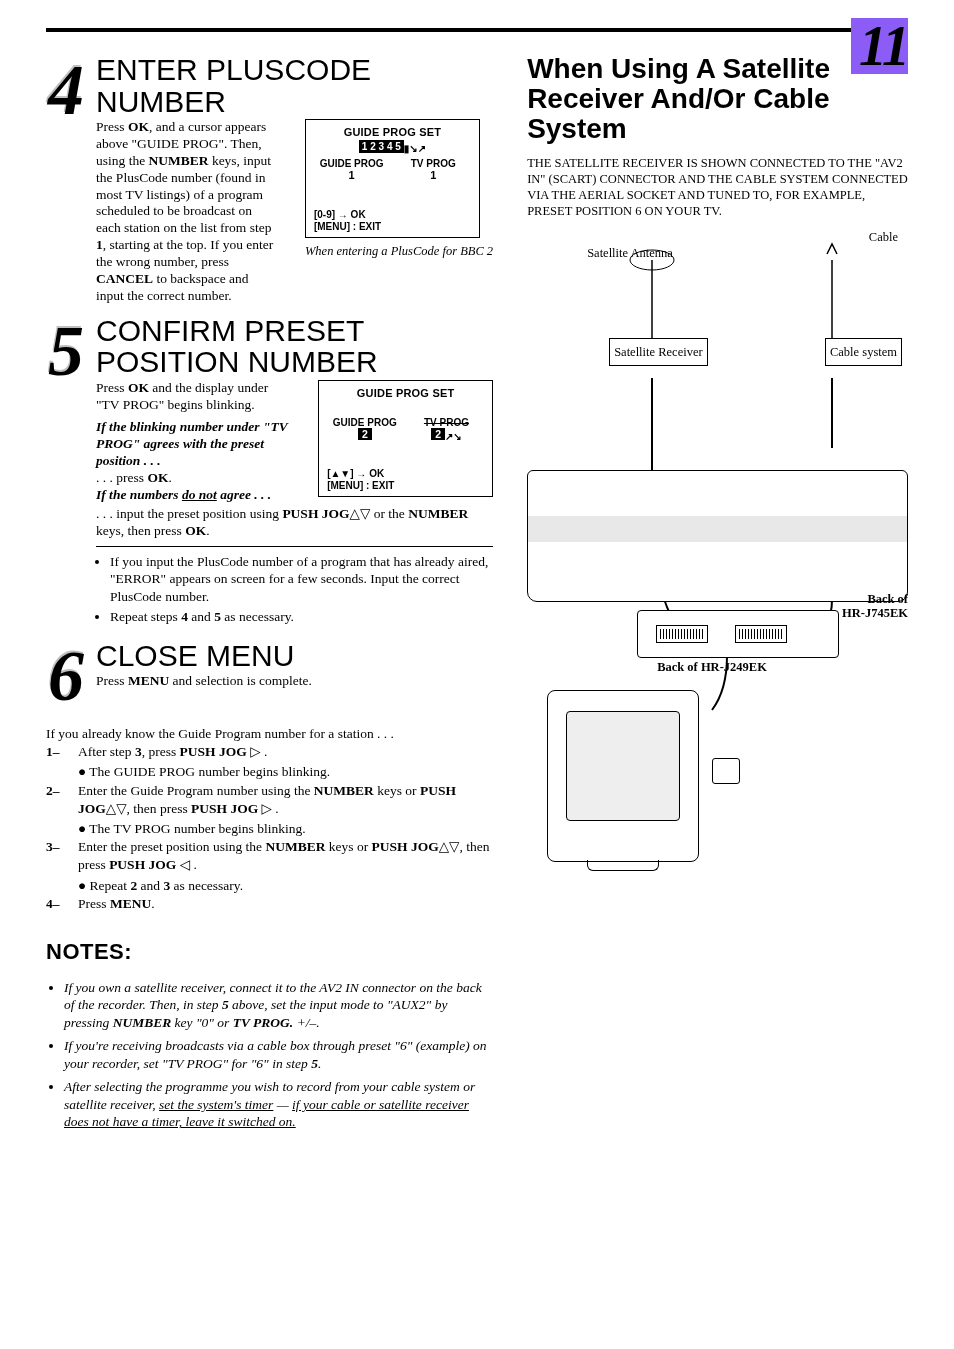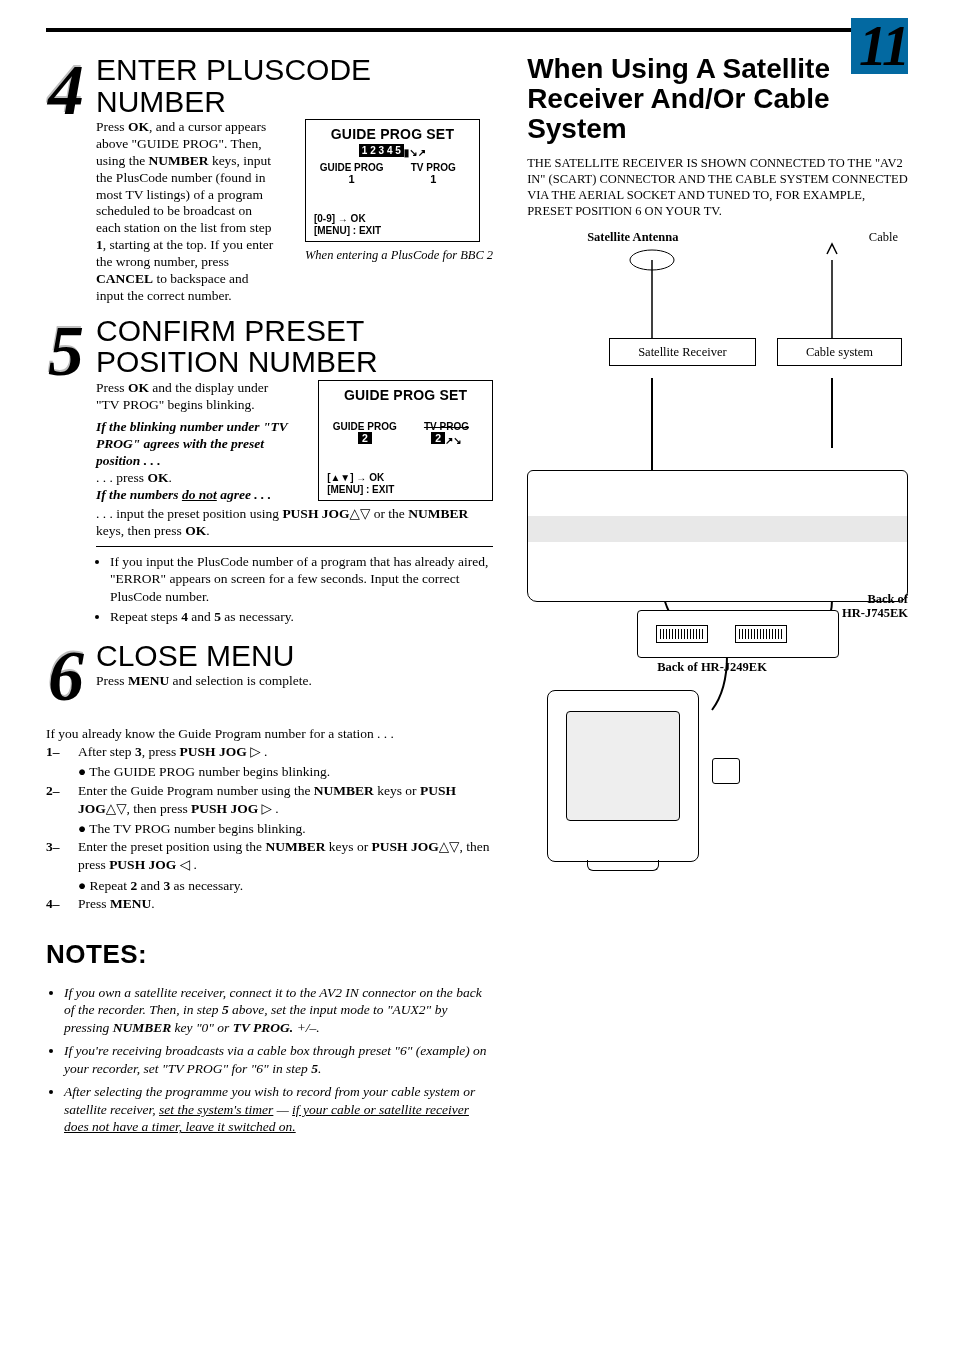--- a/index.html
+++ b/index.html
@@ -16,21 +16,21 @@
   }
   .top-rule {
     border-top: 4px solid #000;
     position: relative;
     margin-bottom: 22px;
   }
   .page-no {
     position: absolute;
     right: 0;
     top: -14px;
-    background: #0369a1;
+    background: #8b5cf6;
     padding-left: 8px;
     font-family: "Times New Roman", serif;
     font-style: italic;
     font-weight: bold;
     font-size: 56px;
     line-height: 1;
     letter-spacing: -2px;
   }
   .cols {
     display: flex;
@@ -89,21 +89,21 @@
     width: 175px;
     flex-shrink: 0;
     padding: 6px 8px 4px 8px;
     font-family: Arial, Helvetica, sans-serif;
     font-weight: bold;
     font-size: 11px;
     text-align: center;
     box-sizing: border-box;
     position: relative;
   }
-  .osd .osd-title { font-size: 14px; margin-bottom: 2px; letter-spacing: 0.2px; }
+  .osd .osd-title { font-size: 11px; margin-bottom: 2px; letter-spacing: 0.2px; }
   .osd .cursor-digits {
     display: inline-block;
     background: #000; color: #fff;
     padding: 1px 3px; font-size: 10px;
     margin-bottom: 1px;
   }
   .osd .osd-row {
     display: flex;
     justify-content: space-between;
     font-size: 10.5px;
@@ -133,21 +133,21 @@
   .bullets li { margin-bottom: 3px; }
 
   .extra-block { font-size: 13.5px; line-height: 1.35; margin-top: 18px; }
   .extra-block .row { display: flex; gap: 6px; margin-bottom: 2px; }
   .extra-block .lbl { width: 26px; font-weight: bold; flex-shrink: 0; }
   .extra-block .sub { margin-left: 32px; }
 
   .notes-head {
     font-family: Arial, Helvetica, sans-serif;
     font-weight: 900;
-    font-size: 26px;
+    font-size: 22px;
     margin: 26px 0 2px 0;
     letter-spacing: 0.5px;
   }
   .notes-list {
     list-style: disc;
     padding-left: 18px;
     font-style: italic;
     font-size: 13.5px;
     line-height: 1.3;
   }
@@ -173,21 +173,21 @@
     height: 640px;
     font-size: 12.5px;
   }
   .d-label {
     position: absolute;
     text-align: center;
     line-height: 1.15;
   }
   .d-box {
     border: 1px solid #000;
-    padding: 6px 28px;
+    padding: 6px 4px;
     background: #fff;
   }
   svg.wires { position: absolute; top:0; left:0; }
   .vcr {
     position: absolute;
     top: 240px; left: 0; right: 0;
     height: 130px;
     border: 1.5px solid #000;
     border-radius: 6px 6px 10px 10px;
     background: linear-gradient(#fff 0 35%, #e8e8e8 35% 55%, #fff 55%);
@@ -373,21 +373,21 @@
 
           <line x1="125" y1="148" x2="125" y2="260" stroke="#000" stroke-width="2"></line>
           <path d="M125,260 Q125,410 178,410" fill="none" stroke="#000" stroke-width="2"></path>
 
           <line x1="305" y1="148" x2="305" y2="218" stroke="#000" stroke-width="2"></line>
 
           <path d="M305,370 Q305,400 280,408 L240,408" fill="none" stroke="#000" stroke-width="2"></path>
           <path d="M200,426 Q200,460 185,480" fill="none" stroke="#000" stroke-width="2"></path>
         </svg>
 
-        <div class="d-label" style="top:0; left:60px;font-weight:bold;">Satellite Antenna</div>
+        <div class="d-label" style="top:16px; left:60px;">Satellite Antenna</div>
         <div class="d-label" style="top:0; right:10px;">Cable</div>
 
         <div class="d-label d-box" style="top:108px; left:82px;">
           <span>Satellite Receiver</span>
         </div>
         <div class="d-label d-box" style="top:108px; right:6px;">
           <span>Cable system</span>
         </div>
 
         <div class="vcr"></div>

